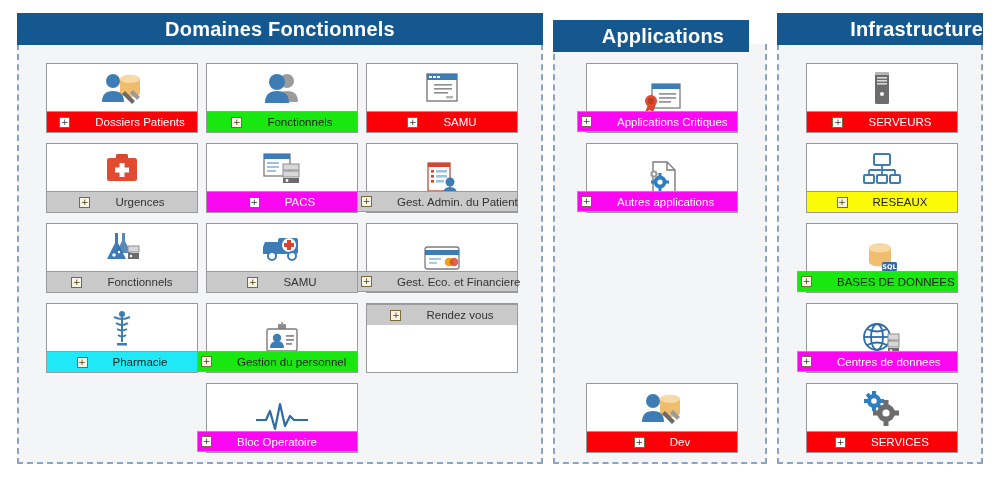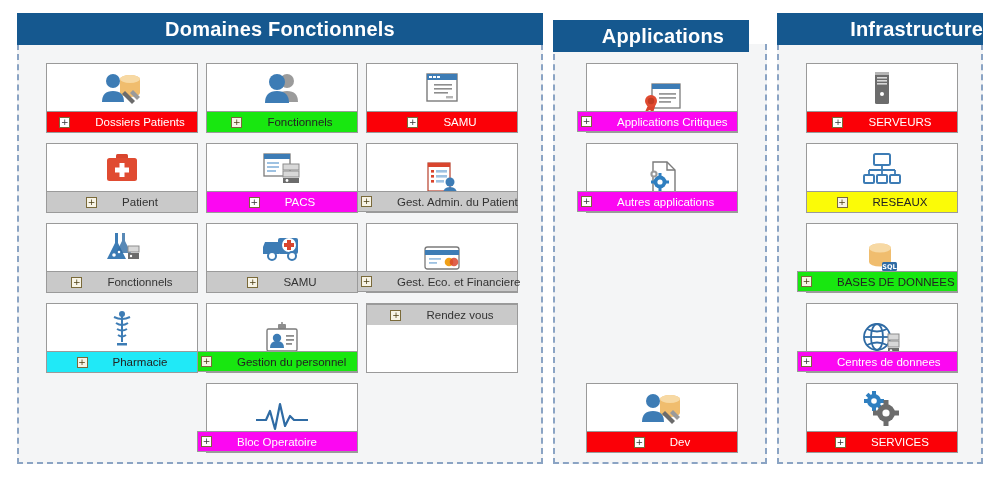--- a/index.html
+++ b/index.html
@@ -188,21 +188,21 @@
         <div class="card-icon">
           <svg width="38" height="34" viewBox="0 0 38 34">
             <rect x="13" y="3" width="12" height="5" rx="1.5" fill="#d9452e"></rect>
             <rect x="4" y="7" width="30" height="23" rx="2.5" fill="#e04b31"></rect>
             <rect x="16.5" y="12" width="5" height="14" fill="#ffffff"></rect>
             <rect x="12" y="16.5" width="14" height="5" fill="#ffffff"></rect>
           </svg>
         </div>
         <div class="card-label lbl-gray">
           <span class="plusbox">+</span>
-          <span class="lbl-text">Patient</span>
+          <span class="lbl-text">Urgences</span>
         </div>
       </div>
 
       <div class="card" style="left:187px;top:99px;width:152px;height:70px;">
         <div class="card-icon">
           <svg width="42" height="34" viewBox="0 0 42 34">
             <rect x="3" y="3" width="26" height="22" fill="#ffffff" stroke="#7b7b7b" stroke-width="1.3"></rect>
             <rect x="3" y="3" width="26" height="5" fill="#3d7cb5"></rect>
             <rect x="6" y="11" width="12" height="2" fill="#9ec2e2"></rect>
             <rect x="6" y="15" width="12" height="2" fill="#9ec2e2"></rect>

